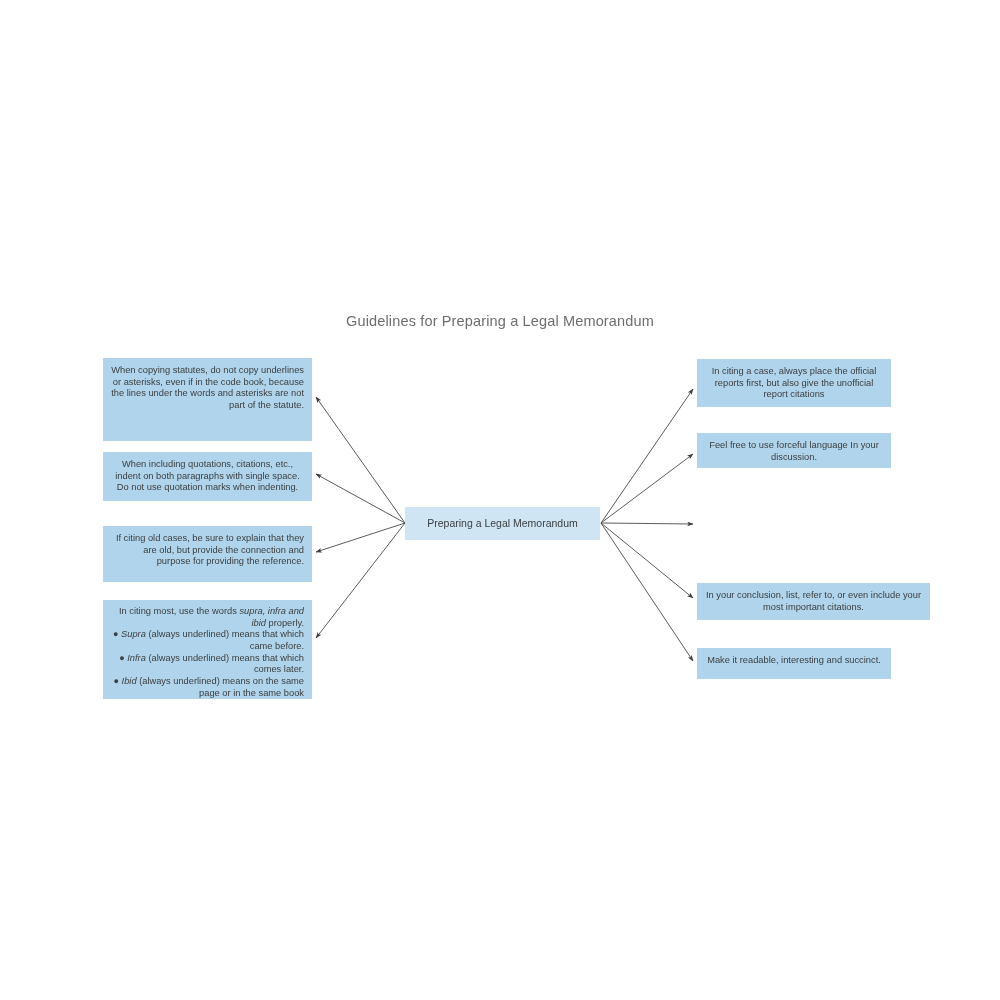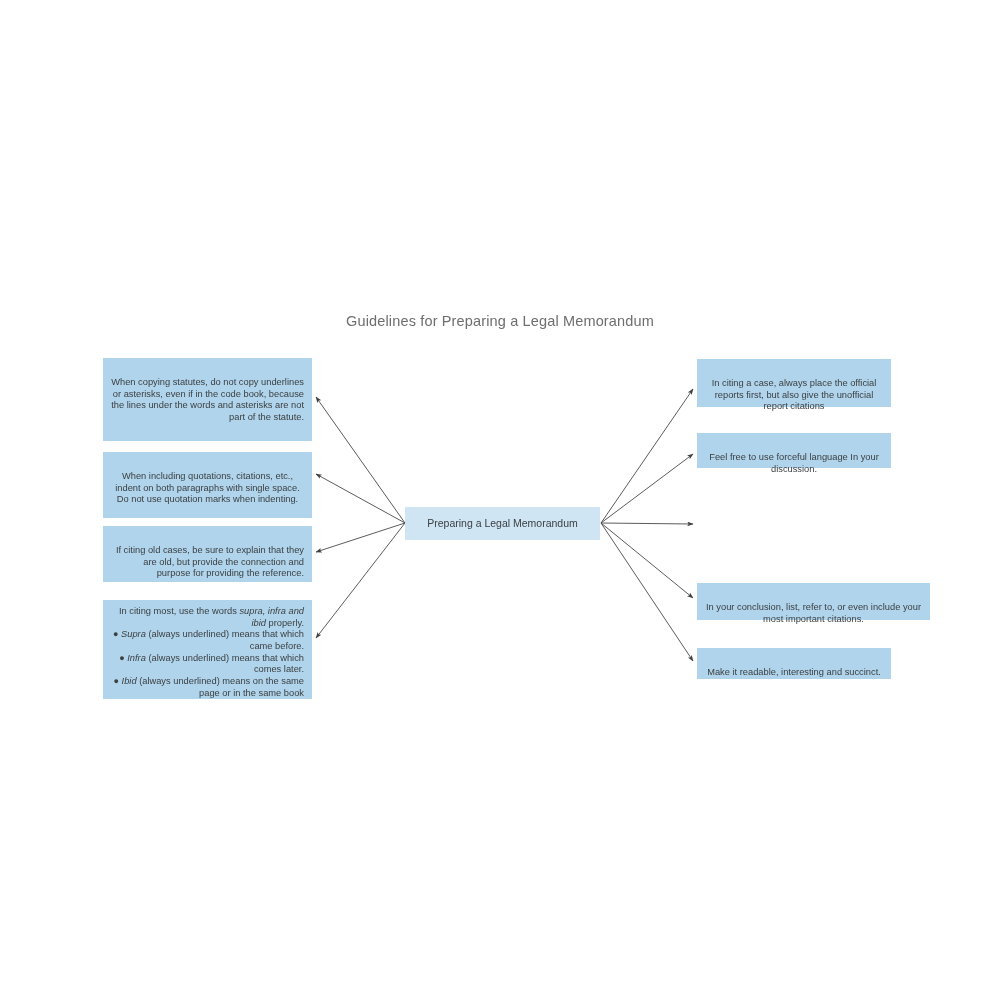--- a/index.html
+++ b/index.html
@@ -38,41 +38,41 @@
     letter-spacing: 0.15px;
     white-space: nowrap;
   }
   .node {
     position: absolute;
     background: #b0d4eb;
     box-sizing: border-box;
     color: #3c4043;
     font-size: 9.3px;
     line-height: 11.6px;
-    padding: 19px 8px 7px 8px;
+    padding: 7px 8px 7px 8px;
   }
   .node.center-node {
     background: #cfe5f3;
     font-size: 10.5px;
     display: flex;
     align-items: center;
     justify-content: center;
     text-align: center;
     padding: 4px;
   }
   .node .node-text {
     display: block;
   }
   .align-right { text-align: right; }
   .align-left  { text-align: center; }
   .align-center{ text-align: center; }
 
   
   #node-left-1 { left: 103px; top: 358px;  width: 209px; height: 83px; }
-  #node-left-2 { left: 103px; top: 452px;  width: 209px; height: 66px; }
+  #node-left-2 { left: 103px; top: 452px;  width: 209px; height: 49px; }
   #node-left-3 { left: 103px; top: 526px;  width: 209px; height: 56px; }
   #node-left-4 { left: 103px; top: 600px;  width: 209px; height: 99px; padding-top: 6px;}
 
   
   #node-center { left: 405px; top: 507px;  width: 195px; height: 33px; }
 
   
   #node-right-1 { left: 697px; top: 359px; width: 194px; height: 48px; }
   #node-right-2 { left: 697px; top: 433px; width: 194px; height: 35px; }
   #node-right-3 { left: 697px; top: 496px; width: 194px; height: 57px; }

